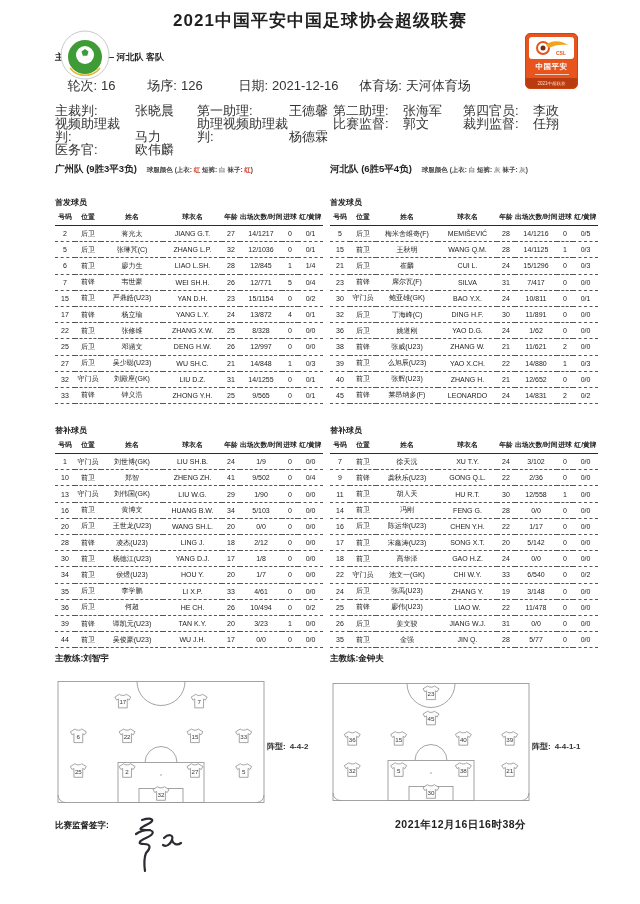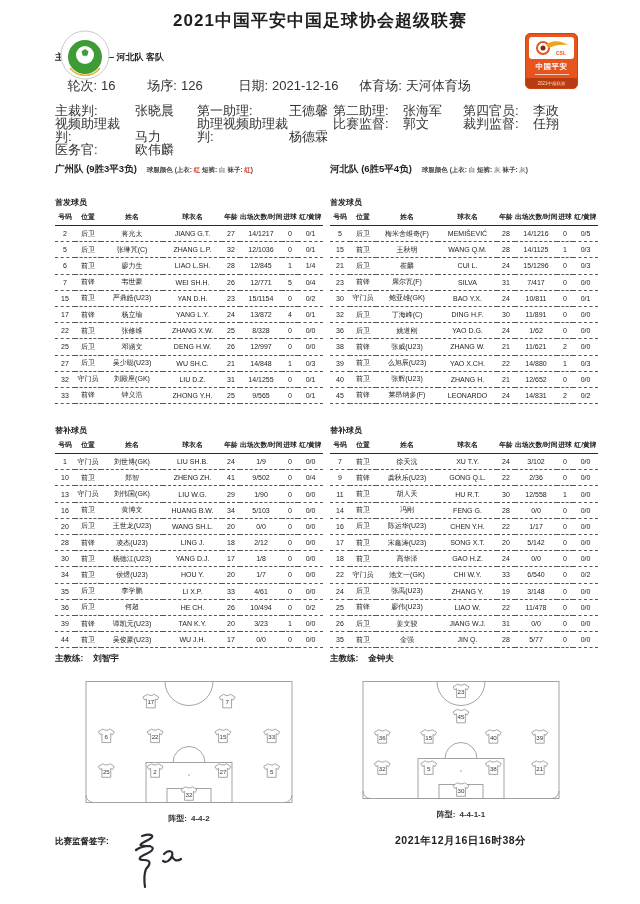--- a/index.html
+++ b/index.html
@@ -38,24 +38,24 @@
   .col-l { width:268px; margin-right:7px; }
   .col-r { width:262px; }
   .sec-title { font-size:8px; font-weight:bold; margin-top:22px; line-height:10px; }
 
   table.roster { border-collapse:collapse; width:100%; table-layout:fixed; margin-top:2px; }
   table.roster th { font-size:6.8px; font-weight:bold; border-bottom:1.5px solid #2a2a2a; padding:2px 0 3px; white-space:nowrap; }
   table.roster td { font-size:7px; text-align:center; padding:2.6px 0; border-bottom:1px dashed #555; white-space:nowrap; overflow:hidden; color:#222; }
   table.roster th { text-align:center; }
 
   .coach-line { font-size:8.5px; font-weight:bold; margin-top:5px; }
-  .coach-line .coach-name { margin-left:10px; }
+  .coach-line .coach-name { }
 
   .pitch-row { display:flex; margin-top:15px; }
-  .pitch-wrap { display:flex; flex-direction:column; align-items:center; }
+  .pitch-wrap { display:flex; flex-direction:row; align-items:center; }
   .pitch-wrap.left { width:268px; margin-right:7px; }
   .pitch-wrap.right { width:262px; }
   .formation-line { font-size:8px; color:#333; margin-top:5px; font-weight:bold; }
   .formation-line .fval { margin-left:4px; }
 
   .sig-block { position:relative; height:46px; margin-top:8px; }
   .sig-label { position:absolute; left:55px; top:4px; font-size:8.5px; font-weight:bold; }
   .sig-svg { position:absolute; left:122px; top:-2px; }
   .stamp-time { position:absolute; left:395px; top:2px; font-size:10.5px; font-weight:bold; letter-spacing:.5px; }
 </style>

